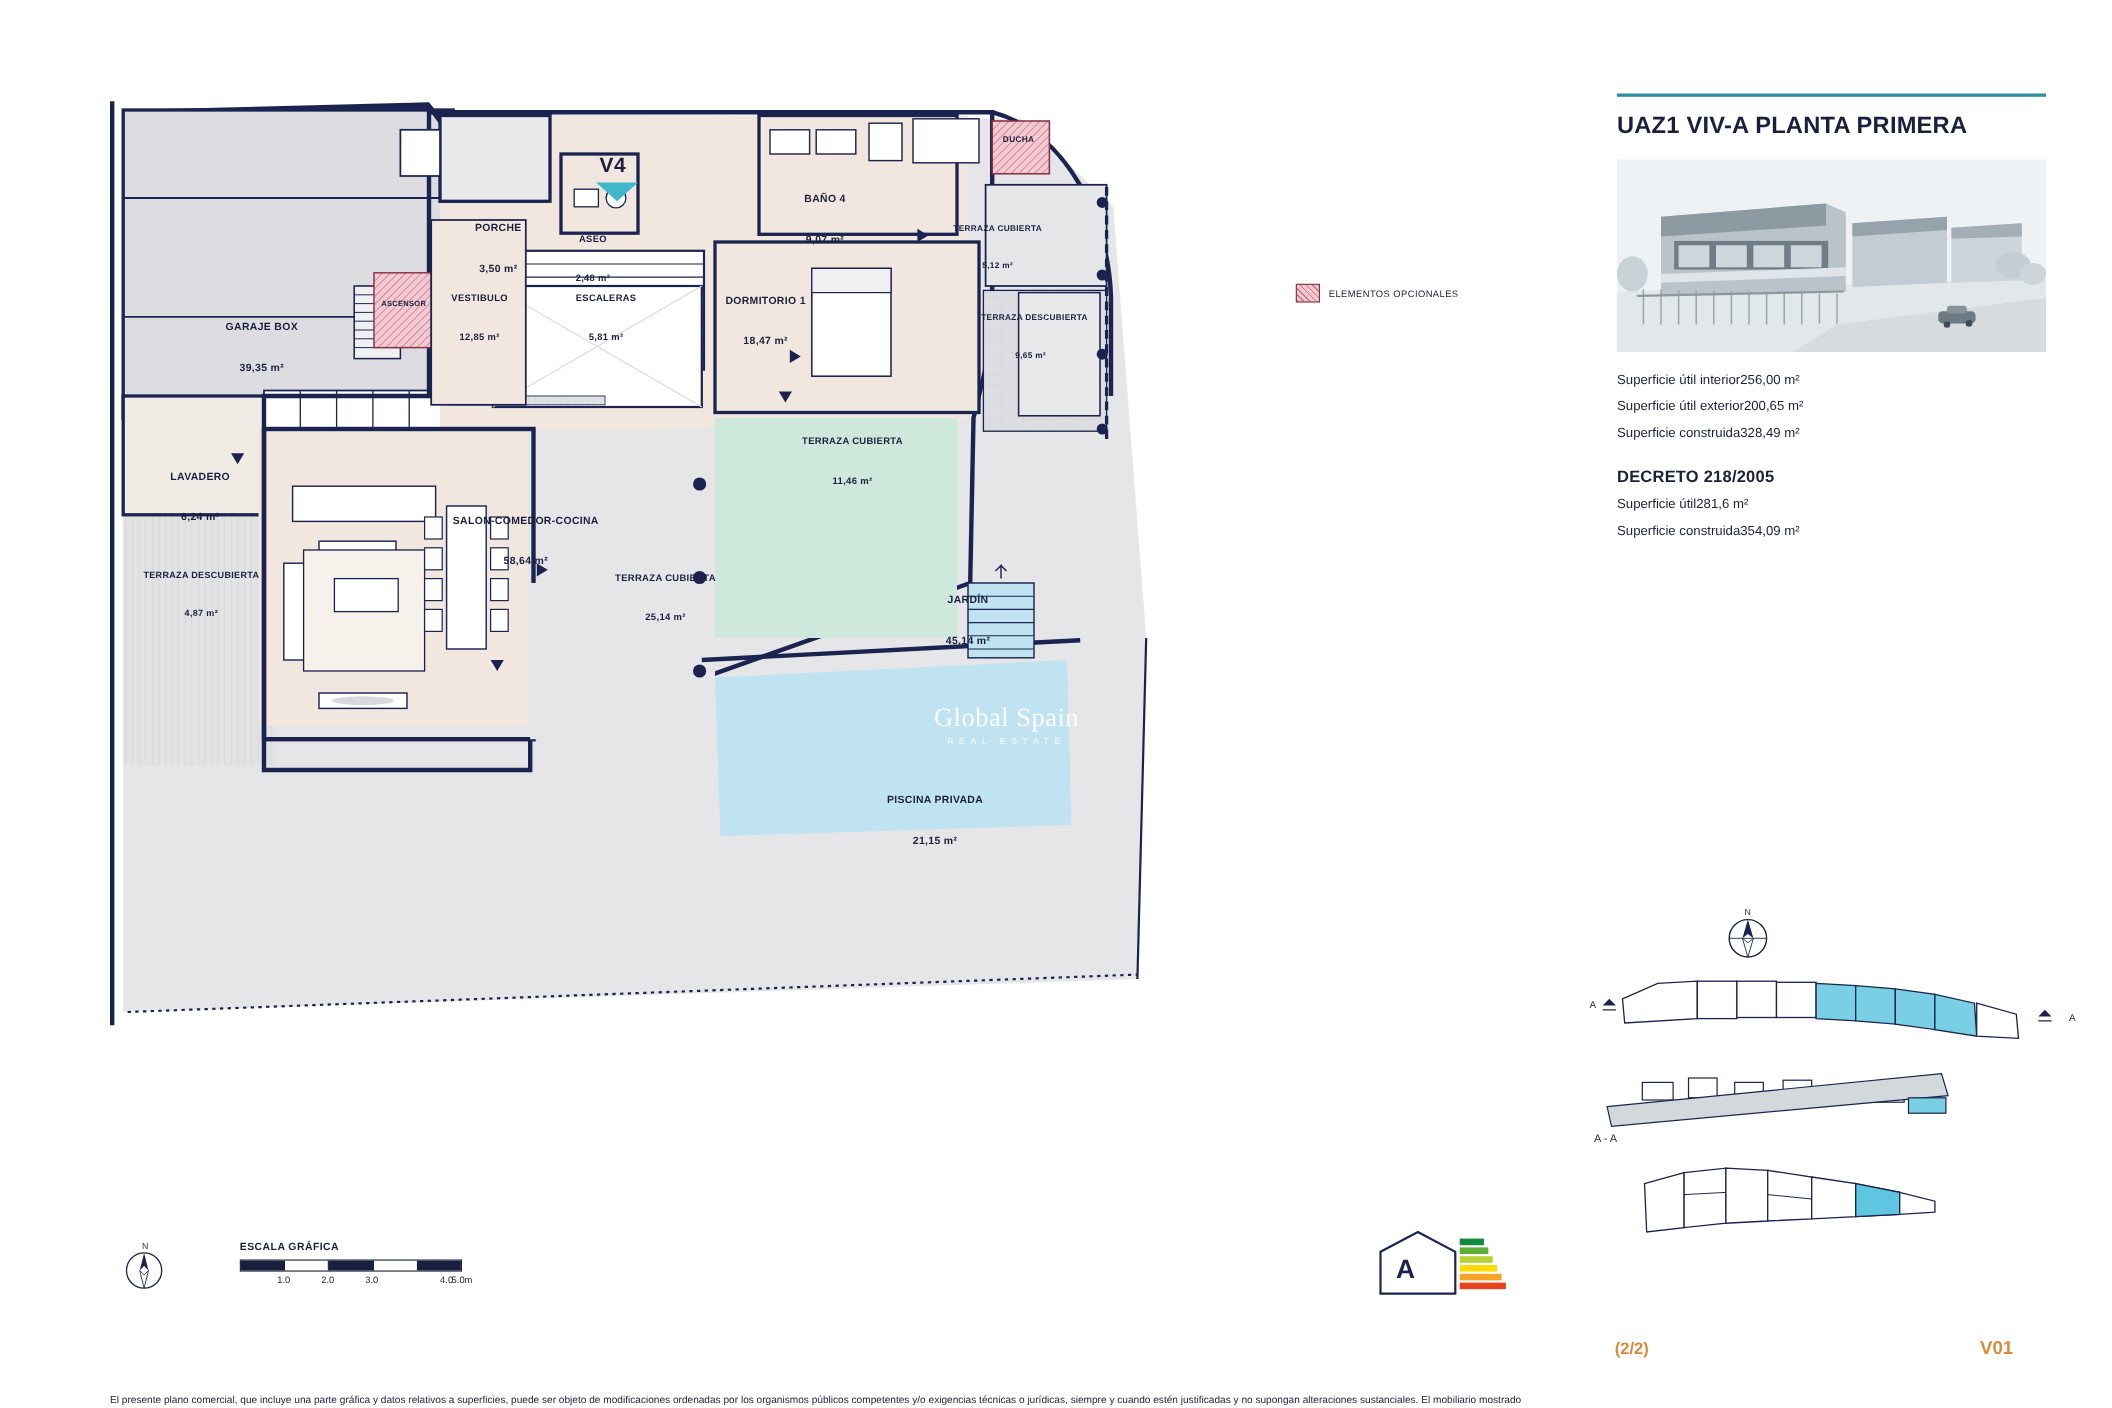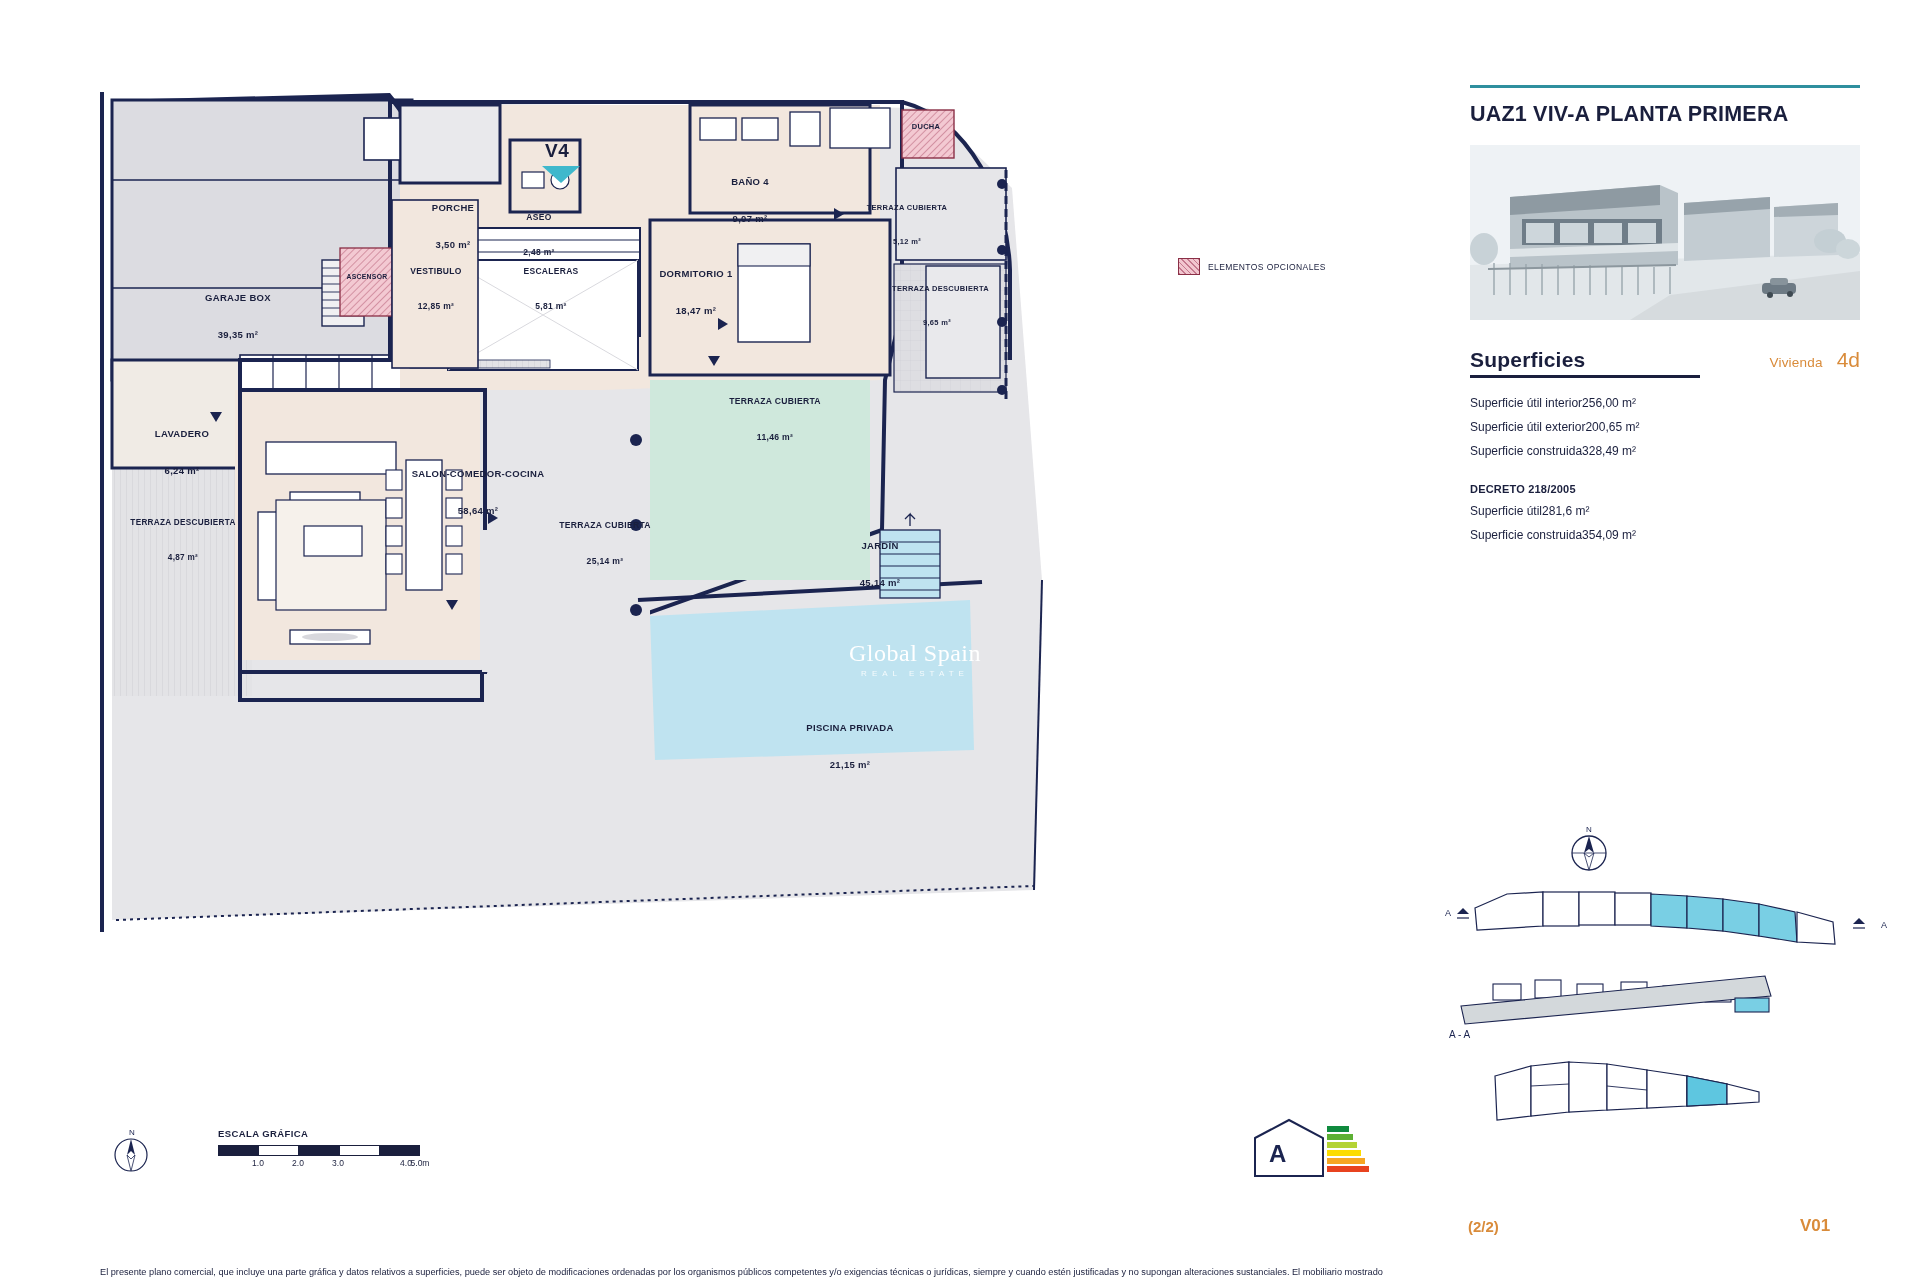--- a/index.html
+++ b/index.html
@@ -137,21 +137,21 @@
   .sup-underline { width: 230px; height: 2.5px; background: #1a1f3d; margin-top: 3px; }
 
   .sup-rows { margin-top: 13px; }
   .sup-row {
     display: flex; 
     font-size: 12px; line-height: 2.0;
     color: #1a1f3d;
   }
   .sup-row .val { font-variant-numeric: tabular-nums; }
 
-  .decreto-title { margin-top: 20px; font-size: 11px; font-weight: 700; letter-spacing: 0.2px; }
+  .decreto-title { margin-top: 20px; font-size: 15px; font-weight: 700; letter-spacing: 0.2px; }
   .decreto-rows { margin-top: 4px; }
 
   
   .keyplan { position: absolute; left: 1435px; top: 880px; width: 460px; height: 260px; }
 
   .footer-page {
     position: absolute; left: 1468px; top: 1218px;
     font-size: 15px; font-weight: 700; color: #d98b3a;
   }
   .footer-code {
@@ -505,30 +505,20 @@
         <rect x="300" y="133" width="18" height="7" rx="3" fill="#87939b"></rect>
         <circle cx="300" cy="150" r="3" fill="#3f4a52"></circle>
         <circle cx="320" cy="149" r="3" fill="#3f4a52"></circle>
 
         <ellipse cx="360" cy="96" rx="16" ry="12" fill="#c4cfd4"></ellipse>
         <ellipse cx="378" cy="104" rx="12" ry="10" fill="#ccd6da"></ellipse>
         <ellipse cx="14" cy="104" rx="14" ry="16" fill="#c8d2d7"></ellipse>
       </svg>
     </div>
 
-    <div class="sup-head">
-      <div>
-        <div class="sup-title">Superficies</div>
-        <div class="sup-underline"></div>
-      </div>
-      <div class="sup-right">
-        <span class="viv-word">Vivienda</span>
-        <span class="viv-code">4d</span>
-      </div>
-    </div>
 
     <div class="sup-rows">
       <div class="sup-row">
         <span class="lbl">Superficie útil interior</span>
         <span class="val">256,00 m²</span>
       </div>
       <div class="sup-row">
         <span class="lbl">Superficie útil exterior</span>
         <span class="val">200,65 m²</span>
       </div>

